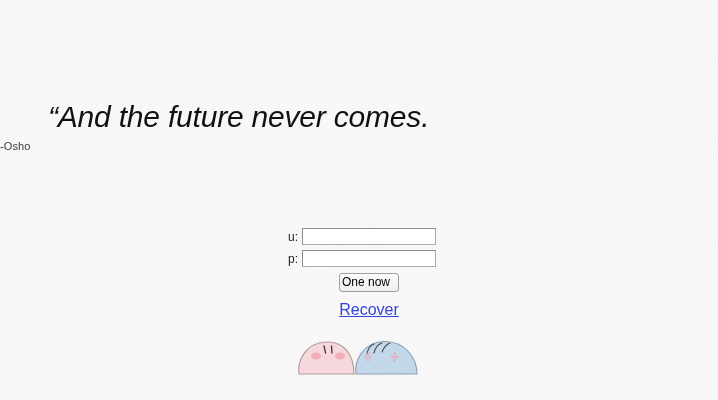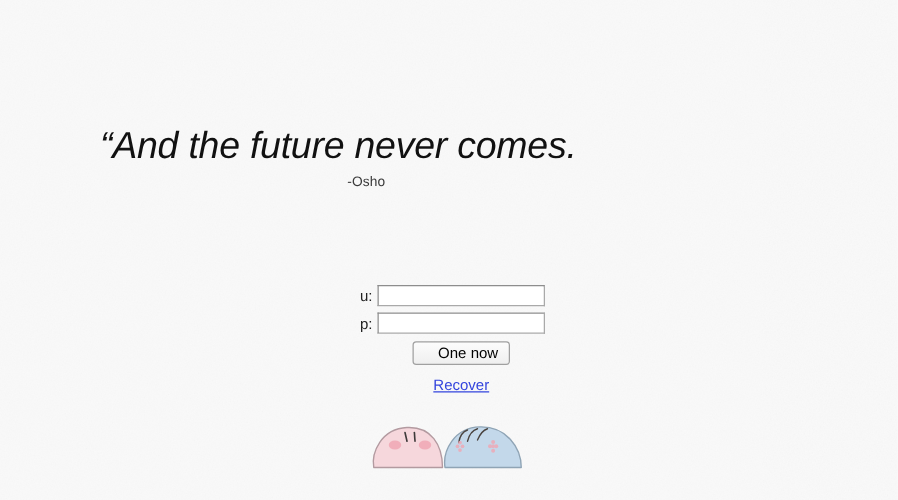--- a/index.html
+++ b/index.html
@@ -40,24 +40,24 @@
     width: 718px;
   }
   .quote-line {
     font-style: italic;
     font-size: 30px;
     line-height: 34px;
     color: #111;
     white-space: pre;
     letter-spacing: -0.2px;
   }
-  .quote-line-1 { padding-left: 80px; }
+  .quote-line-1 { padding-left: 48px; }
   .quote-line-2 { padding-left: 189px; }
   .quote-attrib {
-    text-align: center;
+    text-align: left;
     padding-right: 132px;
     font-size: 11px;
     color: #3a3a3a;
     margin-top: 6px;
     letter-spacing: 0.1px;
   }
 
   
   .login-form {
     position: absolute;
@@ -95,35 +95,35 @@
   .button-row {
     display: flex;
     justify-content: center;
     margin-top: 6px;
     padding-left: 20px;
   }
   .submit-button {
     font-family: "Liberation Sans", sans-serif;
     font-size: 12px;
     color: #000;
-    padding: 1px 8px 2px 19px;
+    padding: 1px 8px 2px 2px;
     background: linear-gradient(#fcfcfc, #efefef);
     border: 1px solid #a0a0a0;
     border-radius: 3px;
     cursor: pointer;
     line-height: 14px;
   }
   .link-row {
     display: flex;
     justify-content: center;
     margin-top: 9px;
     padding-left: 20px;
   }
   .recover-link {
-    font-size: 12px;
+    font-size: 16px;
     color: #3344dd;
     text-decoration: underline;
     cursor: pointer;
   }
 
   
   .mascots {
     position: absolute;
     left: 296px;
     top: 332px;

